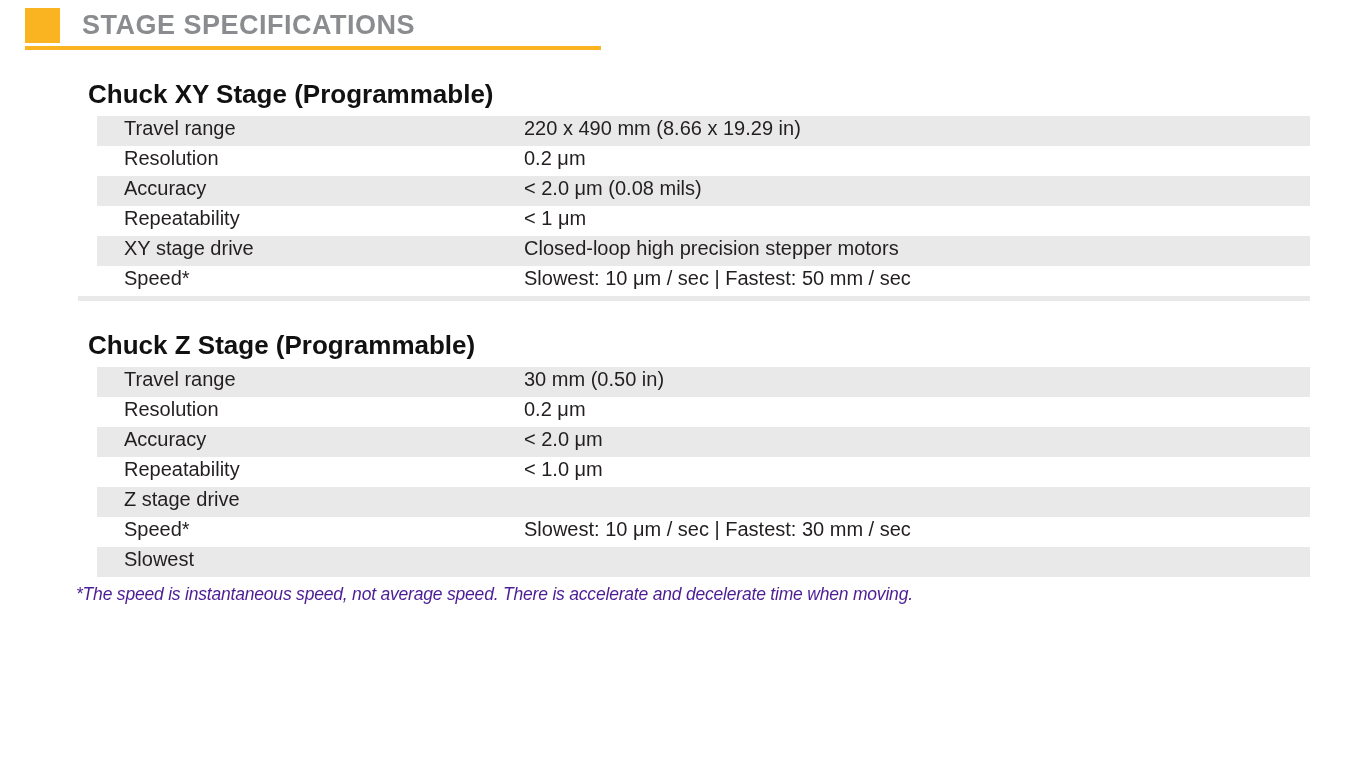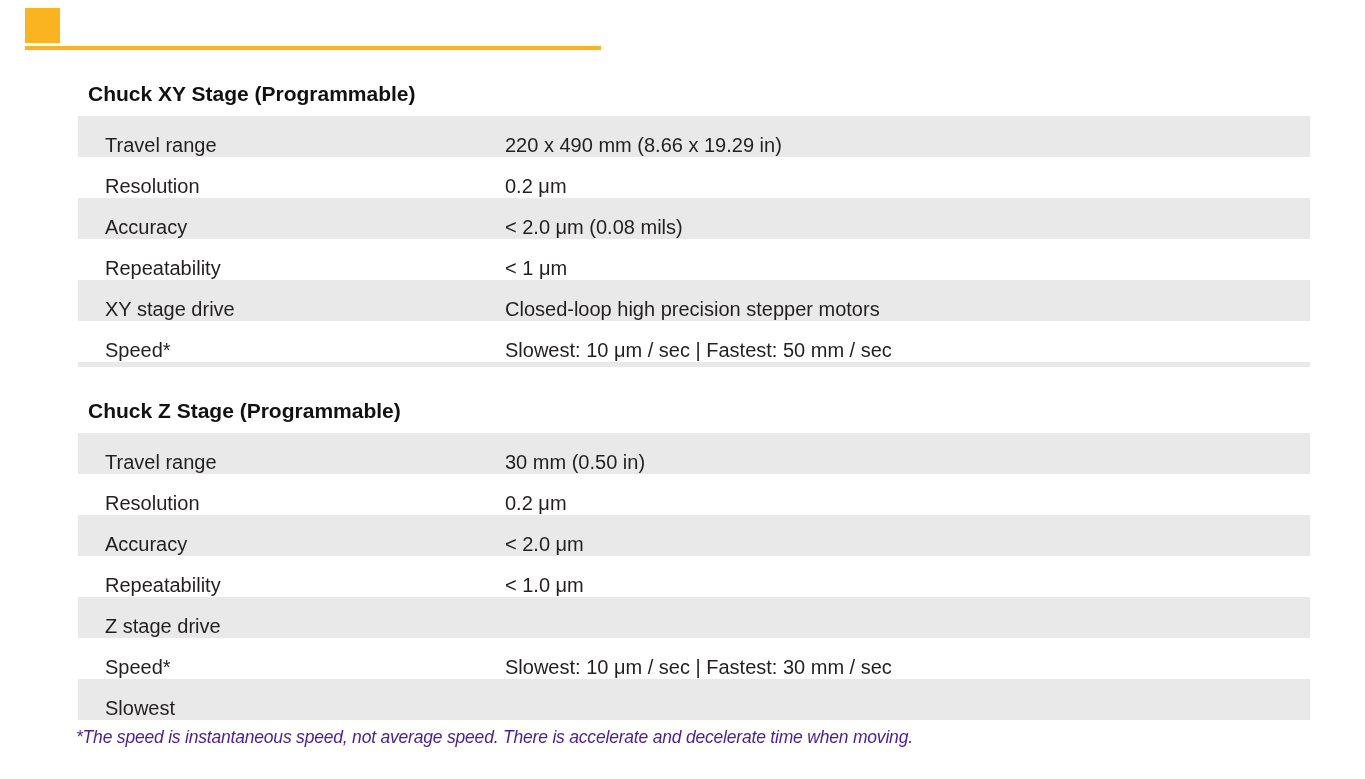--- a/index.html
+++ b/index.html
@@ -30,29 +30,30 @@
   }
   .rule {
     width:576px; height:4px;
     background:#FBB421;
     margin:3px 0 0 25px;
   }
 
   
   .spec-table { margin-left:78px; width:1232px; }
   .tbl-title {
-    font-size:21px; font-weight:bold;
+    font-size:26px; font-weight:bold;
     color:#111111;
     margin:32px 0 10px 10px;
     line-height:24px;
   }
   .rows { width:100%; }
   .row {
-    display:flex; align-items:flex-end;
-    height:41px;
+    display:flex; align-items:flex-start;
+    height:30px;
+    margin-left:19px;
   }
   .row.odd { background:#E9E9E9; }
   .cell { font-size:20px; line-height:24px; }
   .cell.label {
     width:427px; flex:0 0 auto;
     padding-left:27px; box-sizing:border-box;
   }
   .cell.value { flex:1 1 auto; }
   .cap { height:5px; background:#E9E9E9; }
 
@@ -62,20 +63,21 @@
     font-size:17.5px; font-style:italic;
     color:#4c1d95;
     letter-spacing:-0.2px;
   }
 </style>
 </head>
 <body>
 
 <header class="section-head">
   <div class="bullet"></div>
+  <h1 class="section-title">STAGE SPECIFICATIONS</h1>
 </header>
 <div class="rule"></div>
 
 <section class="spec-table">
   <h3 class="tbl-title">Chuck XY Stage (Programmable)</h3>
   <div class="rows">
     <div class="row odd">
       <div class="cell label">Travel range</div>
       <div class="cell value">220 x 490 mm (8.66 x 19.29 in)</div>
     </div>

